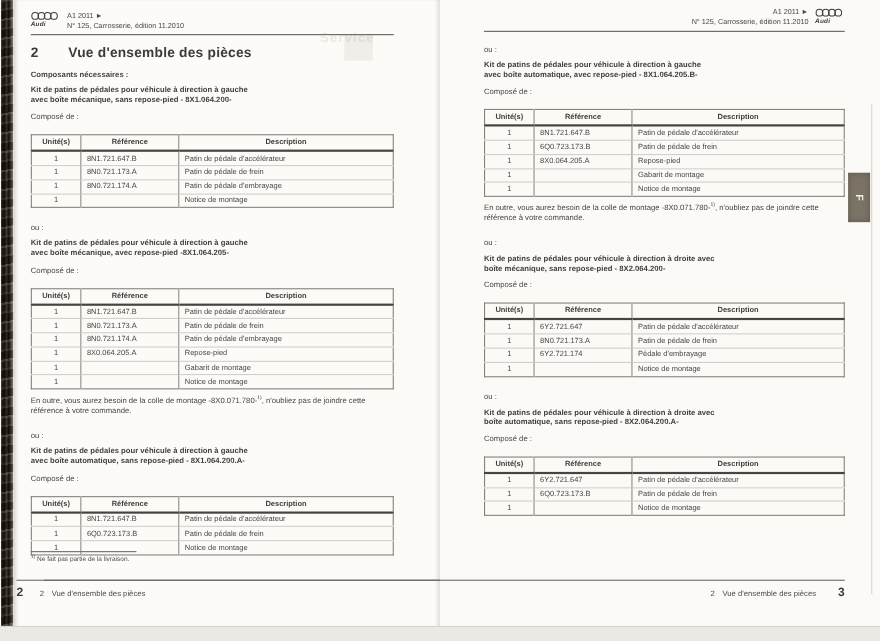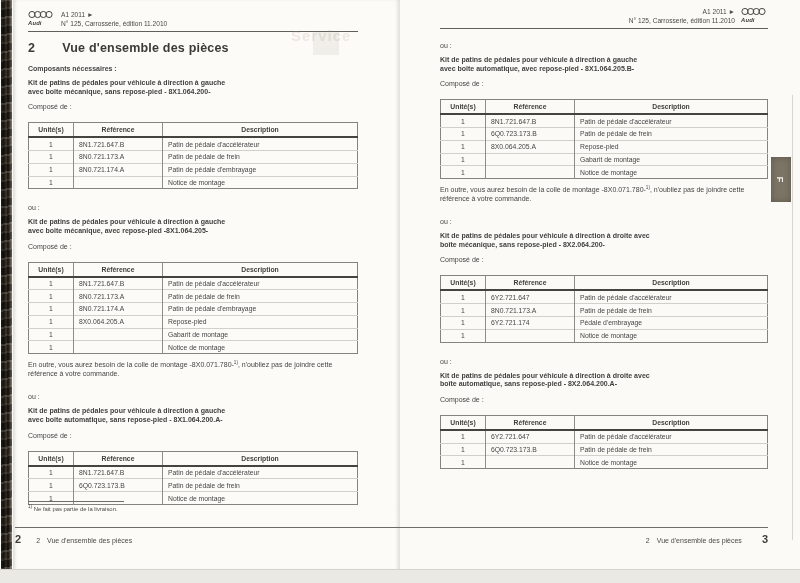--- a/index.html
+++ b/index.html
@@ -64,21 +64,21 @@
   .footer-caption{font-size:7px;color:#4a4a47;display:flex;gap:7px;}
   .footer-left .footer-caption{margin-left:15px;}
   .footer-right .page-num{margin-left:20px;}
 
   
   .side-tab{position:absolute;left:771px;top:157px;width:20px;height:45px;background:#7b7365;
     box-shadow:inset 0 0 6px rgba(0,0,0,.25);display:flex;align-items:center;justify-content:center;}
   .side-tab span{color:#f3f1ec;font-size:9.5px;font-weight:bold;transform:rotate(90deg);}
 
   
-  .ghost-text{position:absolute;left:291px;top:27px;font-size:15px;font-weight:bold;letter-spacing:1px;
+  .ghost-text{position:absolute;left:291px;top:27px;font-size:12px;font-weight:bold;letter-spacing:1px;
     color:rgba(185,150,138,.20);filter:blur(.6px);}
   .ghost-box{position:absolute;left:313px;top:31px;width:26px;height:24px;background:rgba(140,130,112,.10);}
 </style>
 </head>
 <body>
 
 <div class="scan">
   <div class="binding"></div>
 
   <div class="page page-left">

